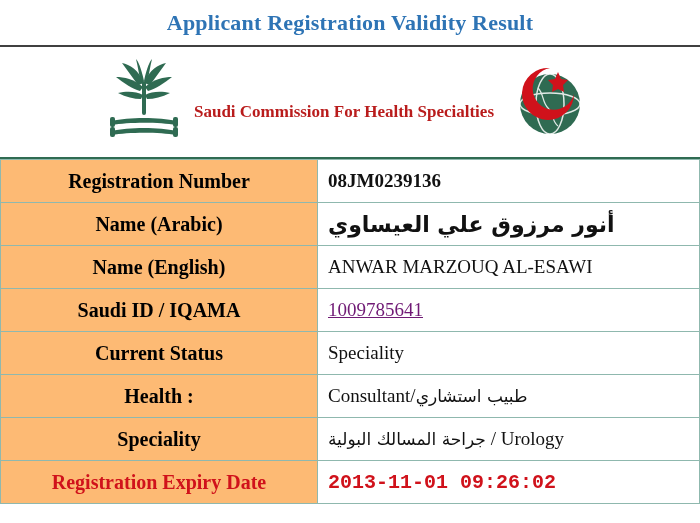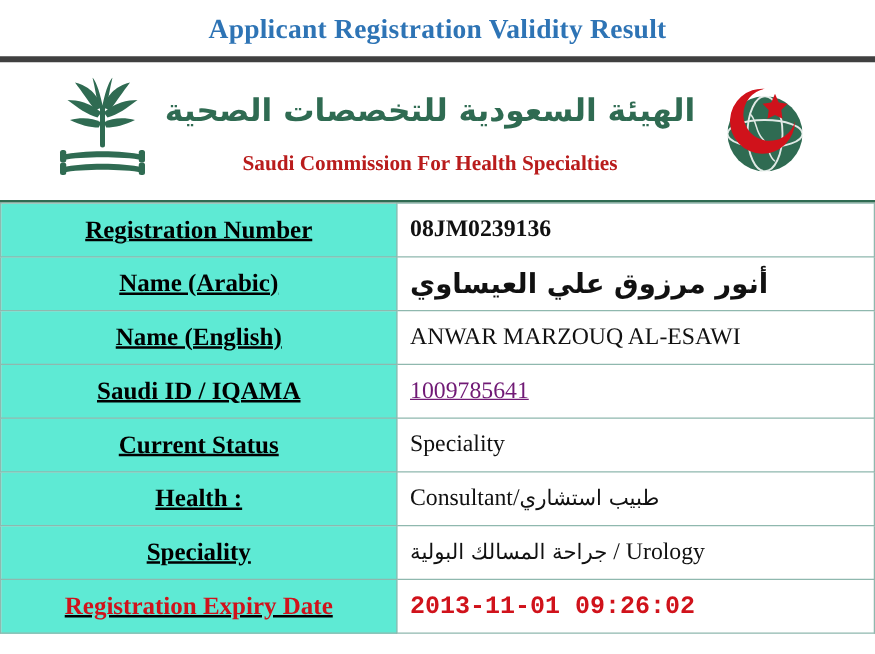--- a/index.html
+++ b/index.html
@@ -16,21 +16,21 @@
   }
   .page {
     width: 700px;
     height: 523px;
     box-sizing: border-box;
     position: relative;
   }
   
   .title-bar {
     height: 45px;
-    border-bottom: 5px solid #404040;
+    border-bottom: 2px solid #404040;
     display: flex;
     align-items: center;
     justify-content: center;
     background: #ffffff;
   }
   .title-text {
     color: #2e74b5;
     font-family: "Liberation Serif", serif;
     font-weight: bold;
     font-size: 22px;
@@ -93,26 +93,25 @@
   }
   table.info td {
     border: 1px solid #8fb8ae;
     height: 42px;
     padding: 0 10px;
     vertical-align: middle;
   }
   td.label {
     width: 296px;
     text-align: center;
-    background: #5eead4;
+    background: #fdba74;
     font-family: "Liberation Serif", serif;
     font-weight: bold;
     font-size: 20px;
     color: #000;
-    text-decoration: underline;
   }
   td.value {
     background: #ffffff;
     font-family: "Liberation Serif", serif;
     font-size: 19px;
     color: #111;
     padding-left: 14px;
     margin-left: 48px;
   }
   td.value.bold {
@@ -183,21 +182,20 @@
           <path d="M4 72 C20 68 52 68 68 72 L68 76 C52 73 20 73 4 76 Z"></path>
           <rect x="2" y="58" width="5" height="10" rx="2"></rect>
           <rect x="65" y="58" width="5" height="10" rx="2"></rect>
           <rect x="2" y="68" width="5" height="10" rx="2"></rect>
           <rect x="65" y="68" width="5" height="10" rx="2"></rect>
         </g>
       </svg>
     </div>
 
     <div class="names-block">
-      <div class="name-ar">الهيئة السعودية للتخصصات الصحية</div>
       <div class="name-en">Saudi Commission For Health Specialties</div>
     </div>
 
     <div class="globe-emblem">
       <svg width="84" height="84" viewBox="0 0 84 84">
         <circle cx="42" cy="44" r="30" fill="#2f6b52"></circle>
         <g fill="#ffffff" opacity="0.85">
           <ellipse cx="42" cy="44" rx="30" ry="11" fill="none" stroke="#ffffff" stroke-width="1.5"></ellipse>
           <ellipse cx="42" cy="44" rx="14" ry="30" fill="none" stroke="#ffffff" stroke-width="1.5"></ellipse>
           <path d="M30 28 C36 34 34 42 40 48 C46 54 44 62 50 66" fill="none" stroke="#ffffff" stroke-width="1.2"></path>

